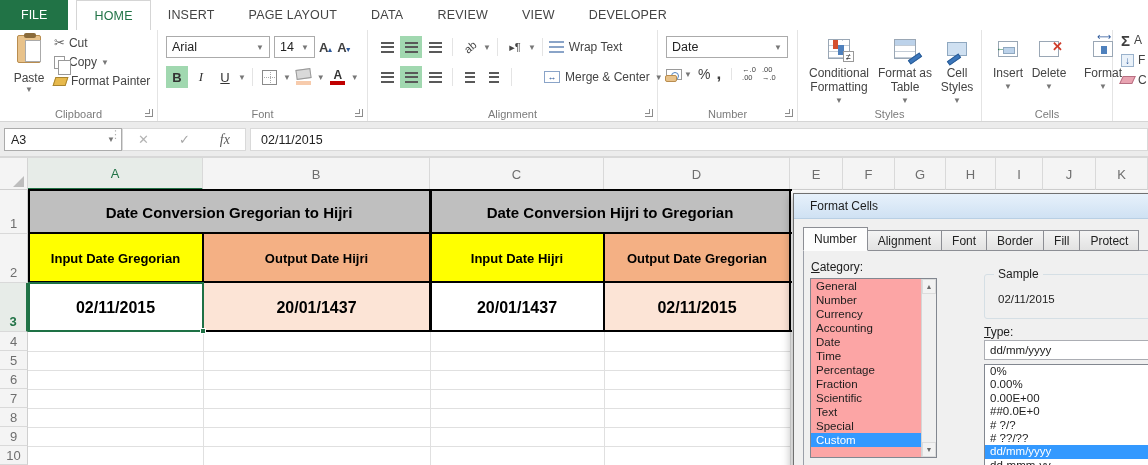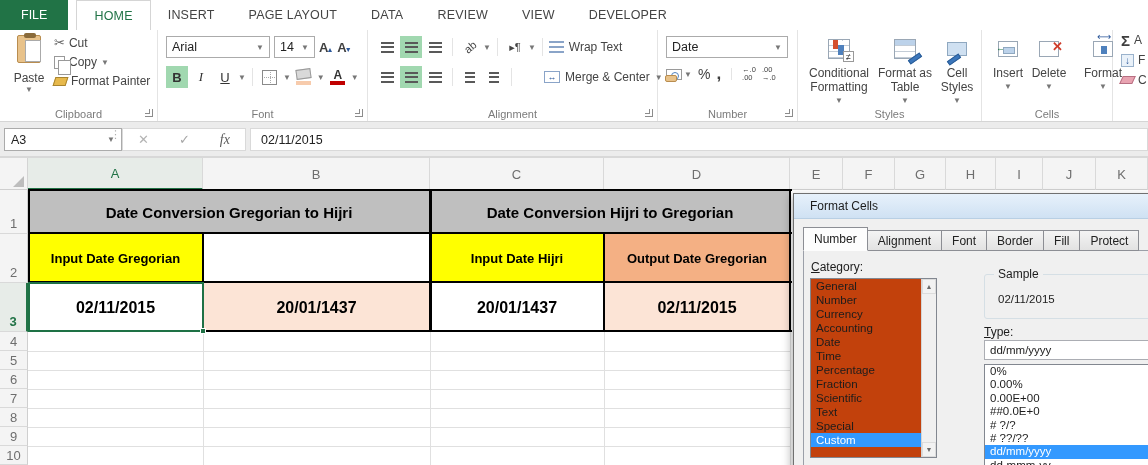--- a/index.html
+++ b/index.html
@@ -132,21 +132,21 @@
 
   
   .dlg { position:absolute; left:793px; top:193px; width:380px; height:280px; background:#f0f0f0; border:1px solid #707070; box-shadow:-3px 3px 8px rgba(0,0,0,.25); }
   .dlg-title { height:25px; background:linear-gradient(#e7f1fb,#cfe1f3); border-bottom:1px solid #b8cfe4; display:flex; align-items:center; padding-left:16px; font-size:12px; color:#1c1c1c; }
   .dlg-tabs { position:absolute; left:9px; top:33px; display:flex; align-items:flex-end; }
   .dtab { height:21px; padding:0 10px; display:flex; align-items:center; font-size:12px; color:#222; background:linear-gradient(#f4f4f4,#e2e2e2); border:1px solid #8c8e94; border-left:none; }
   .dtab:first-child { border-left:1px solid #8c8e94; }
   .dtab.active { background:#fdfdfd; height:24px; border-bottom:1px solid #fdfdfd; position:relative; z-index:2; }
   .dlg-pane { position:absolute; left:9px; top:56px; right:6px; height:300px; border:1px solid #9b9fa8; background:#f0f0f0; }
   .dlg-label { position:absolute; font-size:12px; color:#1c1c1c;text-align:center; }
-  .listbox { position:absolute; left:16px; top:84px; width:127px; height:180px; background:#c2410c; border:1px solid #828790; font-size:11.5px; color:#1c1c1c; }
+  .listbox { position:absolute; left:16px; top:84px; width:127px; height:180px; background:#fca5a5; border:1px solid #828790; font-size:11.5px; color:#1c1c1c; }
   .opt { height:14px; line-height:14px; padding-left:5px; white-space:nowrap; overflow:hidden; }
   .opt.selected { background:#3399ff; color:#fff; }
   .lb-scroll { position:absolute; right:0; top:0; bottom:0; width:15px; background:#f0f0f0; border-left:1px solid #d5d5d5; }
   .sbtn { position:absolute; left:0; width:14px; height:15px; background:#f2f2f2; border:1px solid #dcdcdc; color:#6a6a6a; font-size:7px; text-align:center; line-height:14px; }
   .groupbox { position:absolute; left:190px; top:80px; width:186px; height:45px; border:1px solid #d5dfe5; border-radius:3px; }
   .groupbox .gb-title { position:absolute; left:9px; top:-8px; background:#f0f0f0; padding:0 4px; font-size:12px; color:#1c1c1c; }
   .gb-val { position:absolute; left:13px; top:18px; font-size:11.5px; color:#1c1c1c; }
   .type-input { position:absolute; left:190px; top:146px; width:186px; height:20px; background:#fff; border:1px solid #abadb3; display:flex; align-items:center; padding-left:5px; font-size:11.5px; color:#1c1c1c; }
   .type-list { position:absolute; left:190px; top:170px; width:186px; height:108px; background:#fff; border:1px solid #828790; font-size:11.5px; color:#1c1c1c; overflow:hidden; }
   .topt { height:13.4px; line-height:13.4px; padding-left:5px; white-space:nowrap; }
@@ -491,20 +491,23 @@
 
     <div class="cellbox" style="left:28px;top:32px;width:402px;height:44px;background:#bfbfbf;font-size:15px;">
         <span>Date Conversion Gregorian to Hijri</span>
       </div>
     <div class="cellbox" style="left:430px;top:32px;width:360px;height:44px;background:#bfbfbf;font-size:15px;">
         <span>Date Conversion Hijri to Gregorian</span>
       </div>
 
     <div class="cellbox" style="left:28px;top:76px;width:175px;height:49px;background:#ffff00;font-size:13px;">
         <span>Input Date Gregorian</span>
+      </div>
+    <div class="cellbox" style="left:203px;top:76px;width:227px;height:49px;background:#f4b084;font-size:13px;">
+        <span>Output Date Hijri</span>
       </div>
     <div class="cellbox" style="left:604px;top:76px;width:186px;height:49px;background:#f4b084;font-size:13px;">
         <span>Output Date Gregorian</span>
       </div>
     <div class="cellbox" style="left:430px;top:76px;width:174px;height:49px;background:#ffff00;font-size:13px;">
         <span>Input Date Hijri</span>
       </div>
 
     <div class="cellbox" style="left:28px;top:125px;width:175px;height:49px;background:#ffffff;font-size:16px;">
         <span>02/11/2015</span>

